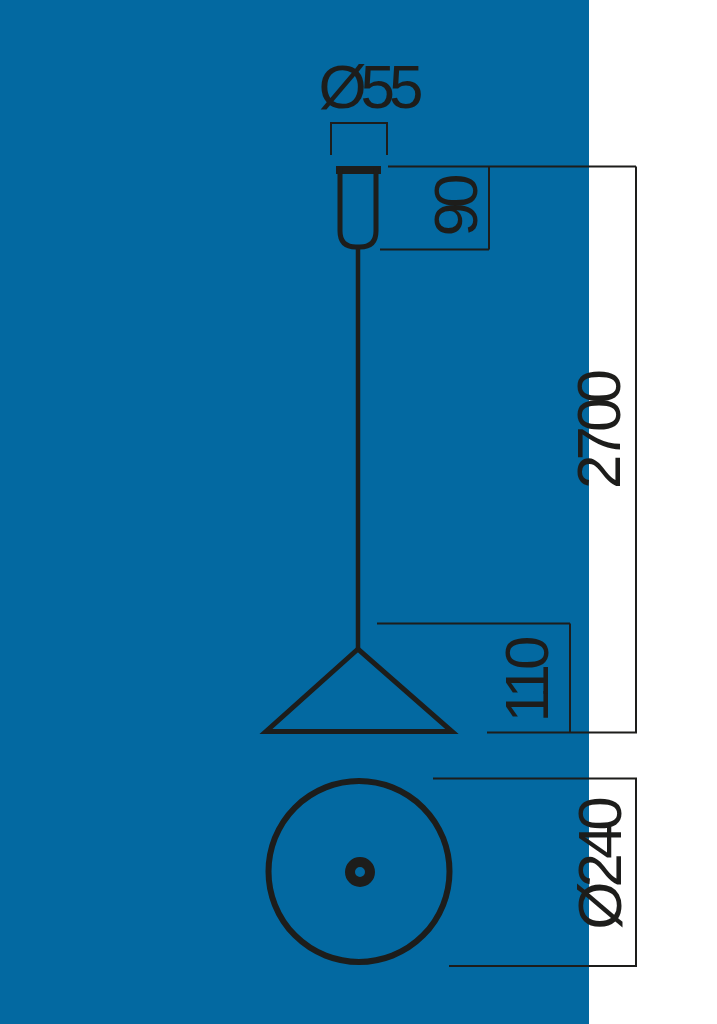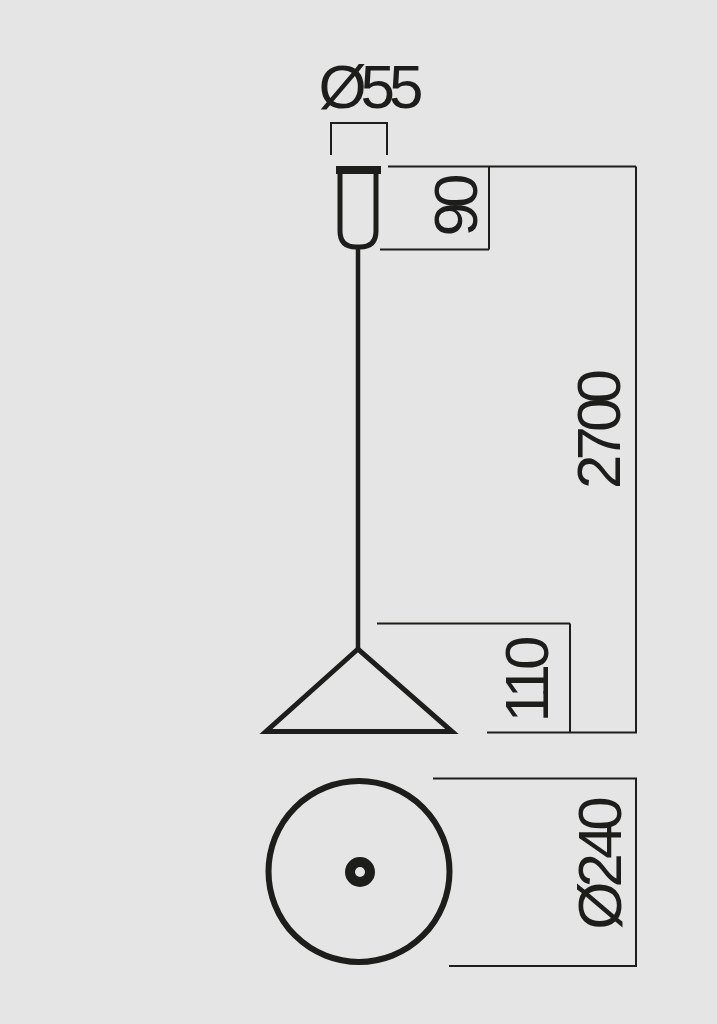--- a/index.html
+++ b/index.html
@@ -7,23 +7,23 @@
     padding: 0;
   }
   body {
     width: 717px;
     height: 1024px;
     background: #ffffff;
     overflow: hidden;
   }
   .page {
     position: relative;
-    width: 717px;
+    width: 589px;
     height: 1024px;
-    background: #e5e5e5;
+    background: #0369a1;
   }
   svg {
     display: block;
   }
   
   .thin path {
     fill: none;
     stroke-width: 2;
     stroke-linecap: butt;
     stroke-linejoin: miter;

